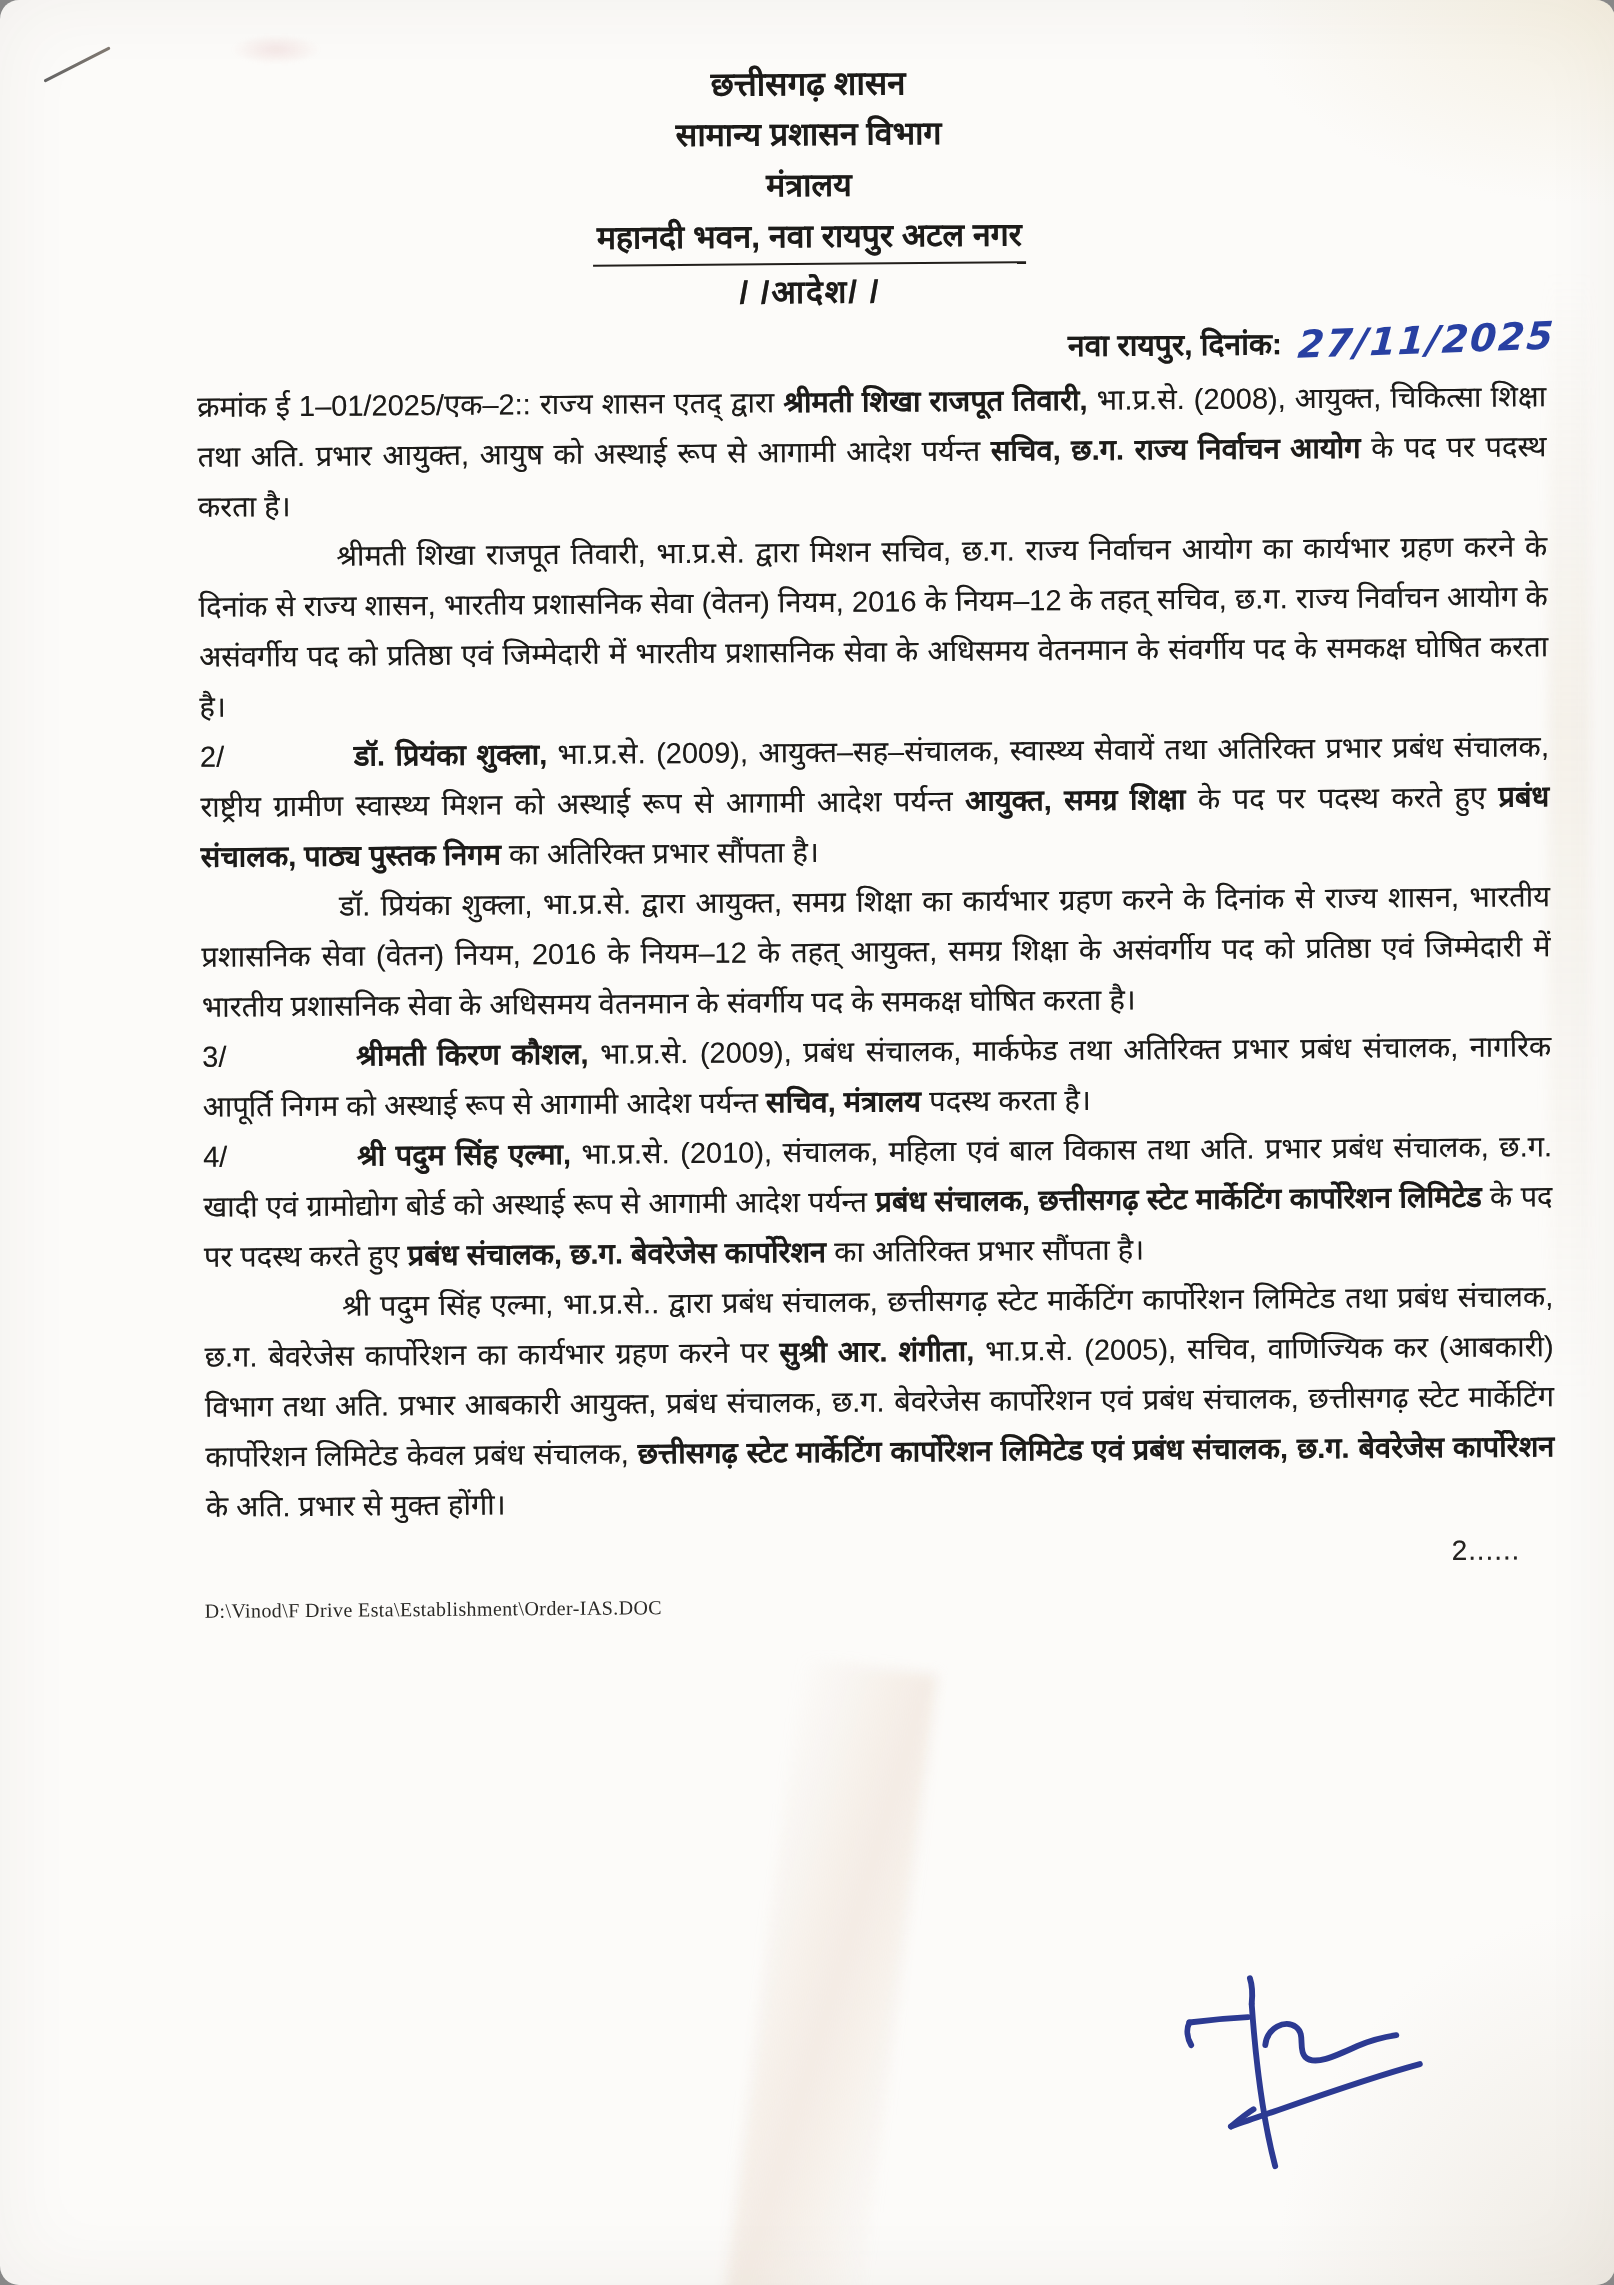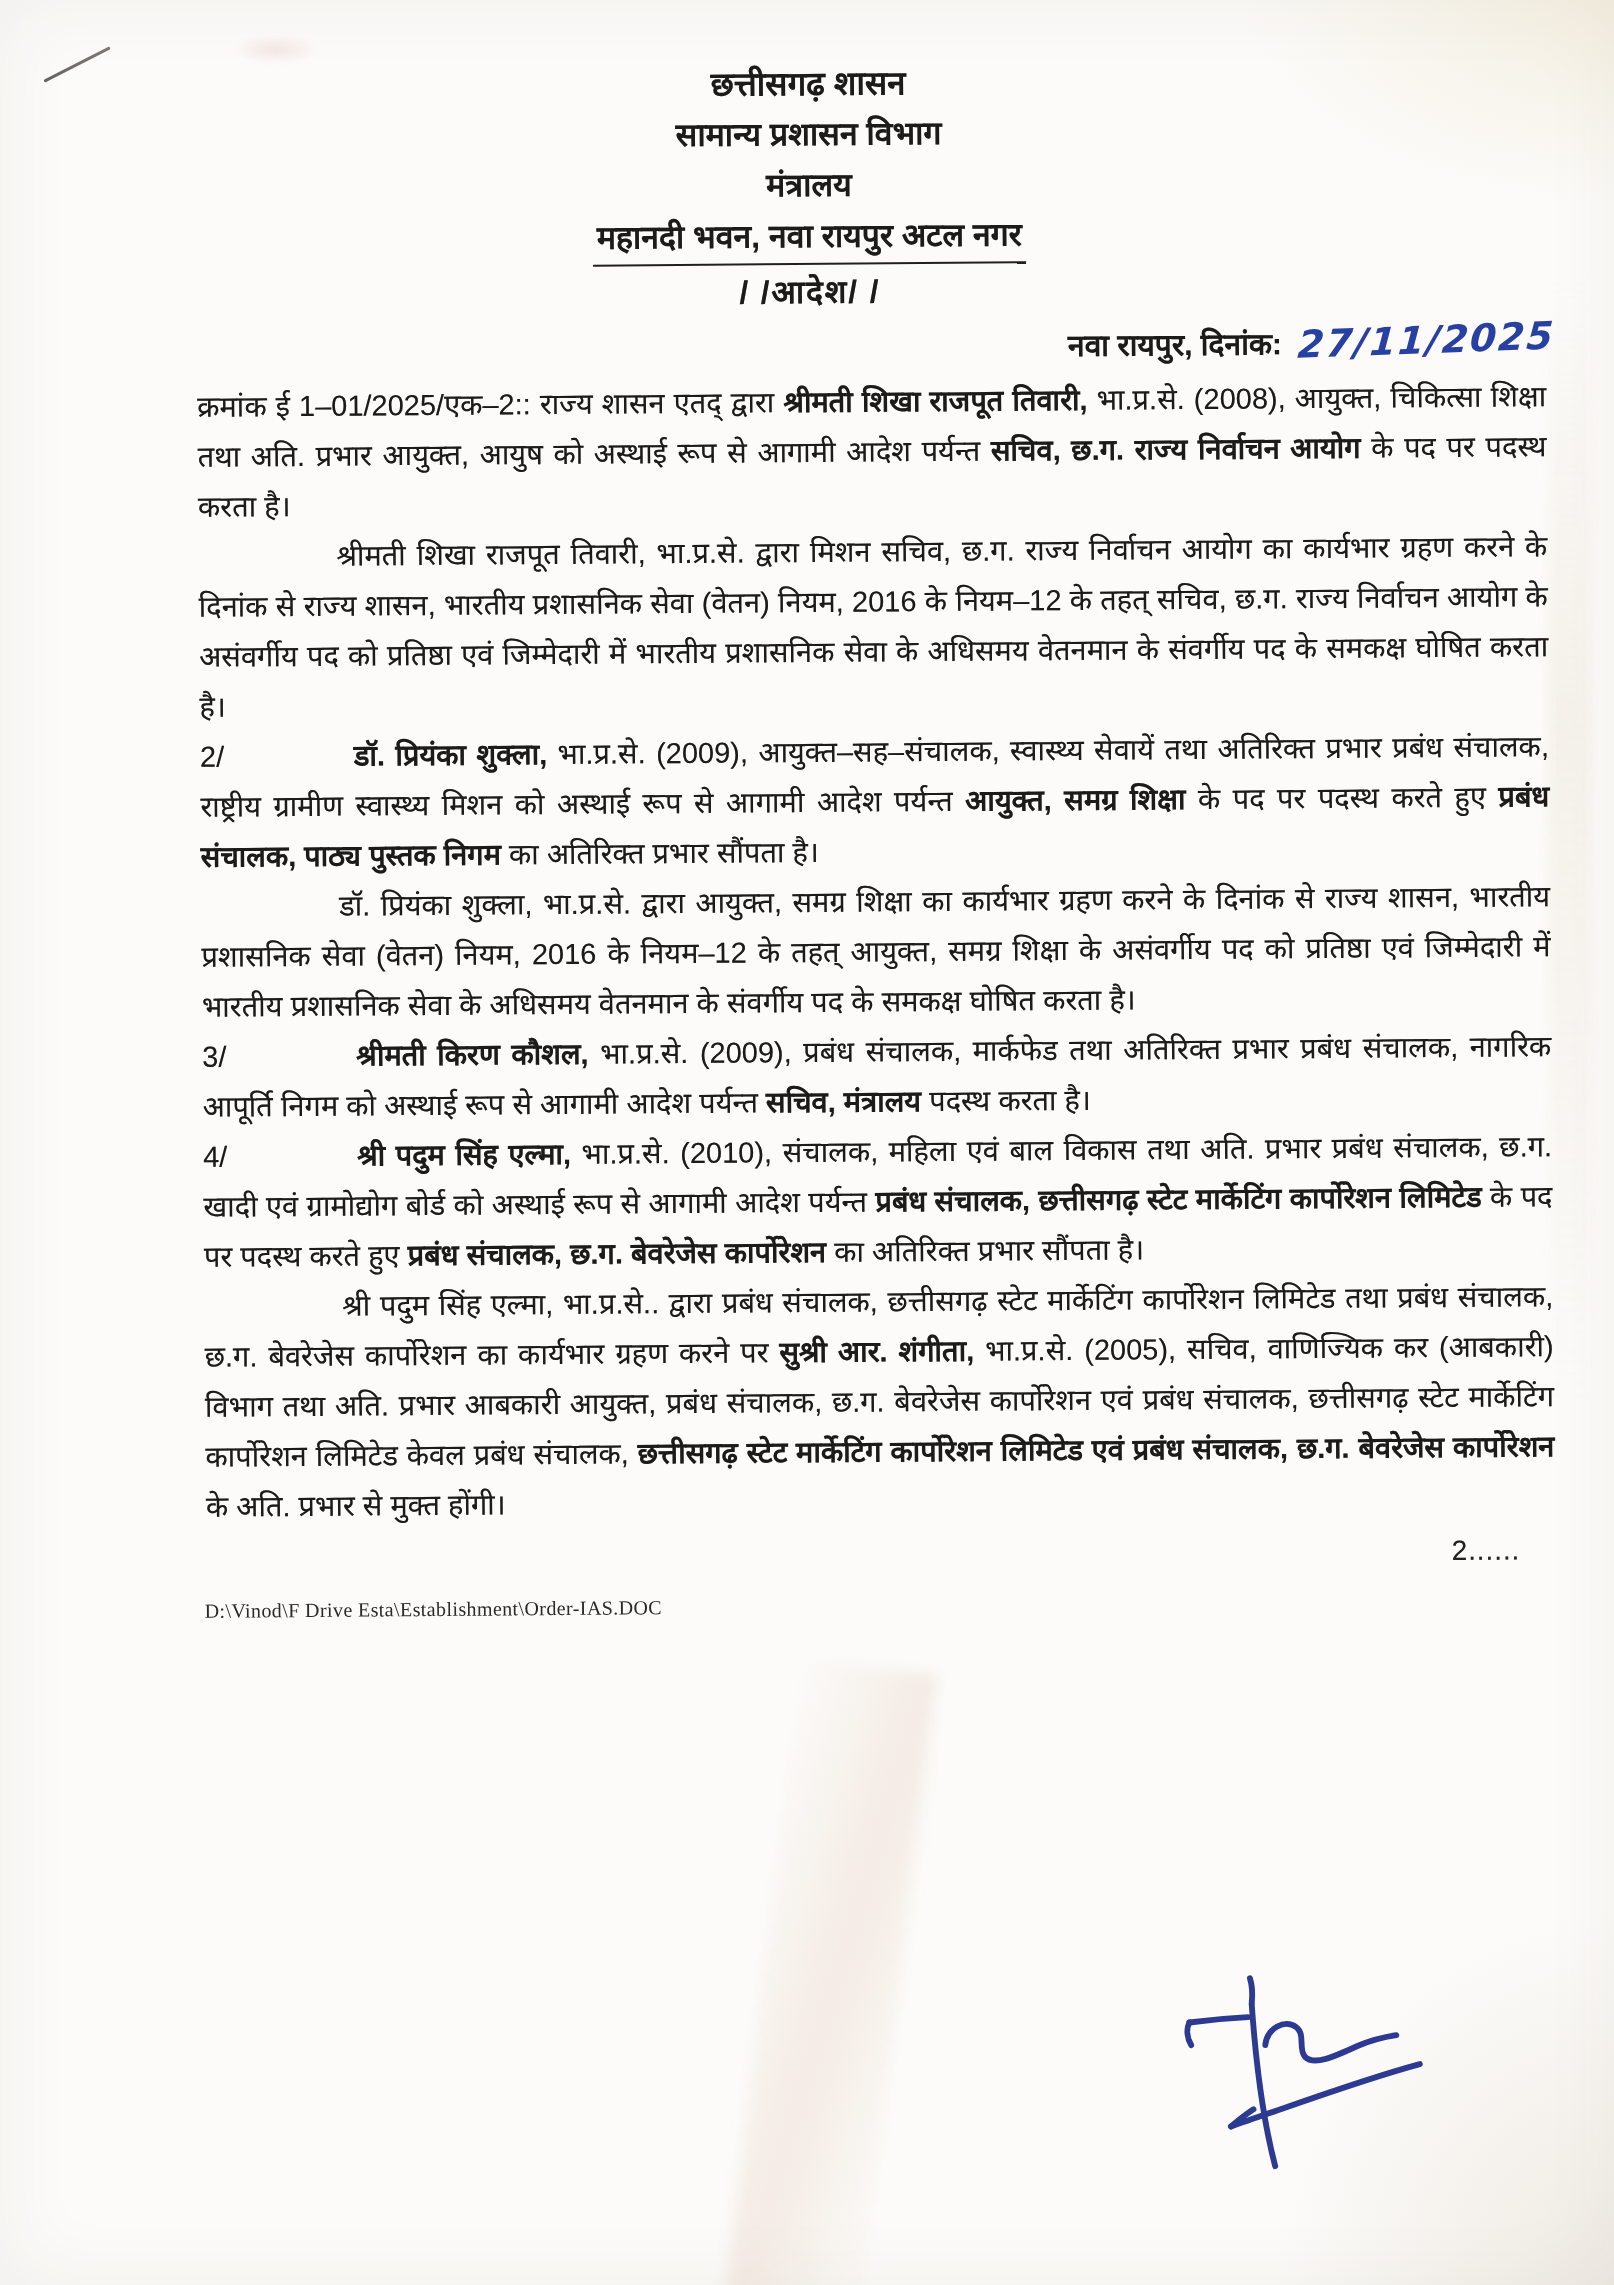--- a/index.html
+++ b/index.html
@@ -4,20 +4,21 @@
 <style>
   html,body{margin:0;padding:0;background:#888;}
   .page{
     position:relative;
     width:1615px;height:2285px;
     background:#fcfbf9;
     overflow:hidden;
     box-shadow:inset 0 0 81px rgba(60,50,30,0.06);
     font-family:"Liberation Sans","DejaVu Sans",sans-serif;
     color:#1c1b19;
+    border-radius:19px;
   }
   
   .pencil-mark{
     position:absolute;left:40px;top:63px;width:74px;height:2.7px;
     background:linear-gradient(90deg,#4a4a4a,#6b6259);
     transform:rotate(-27deg);border-radius:1.8px;opacity:.85;
   }
   .smudge-pink{
     position:absolute;left:231px;top:34px;width:90px;height:31px;
     background:radial-gradient(ellipse at center,rgba(214,150,150,.20),rgba(214,150,150,0) 70%);

